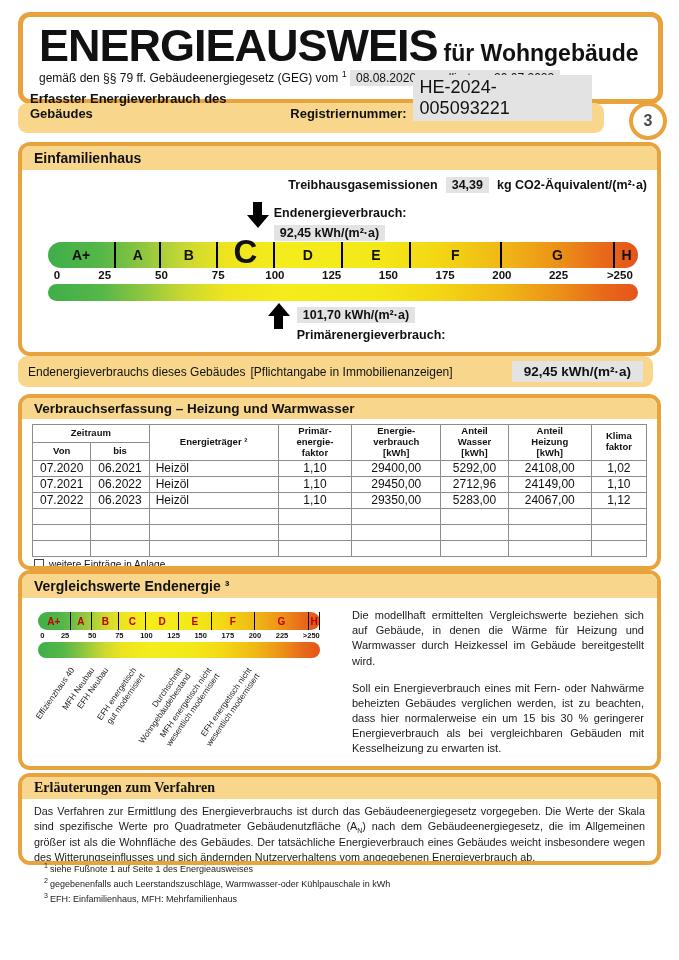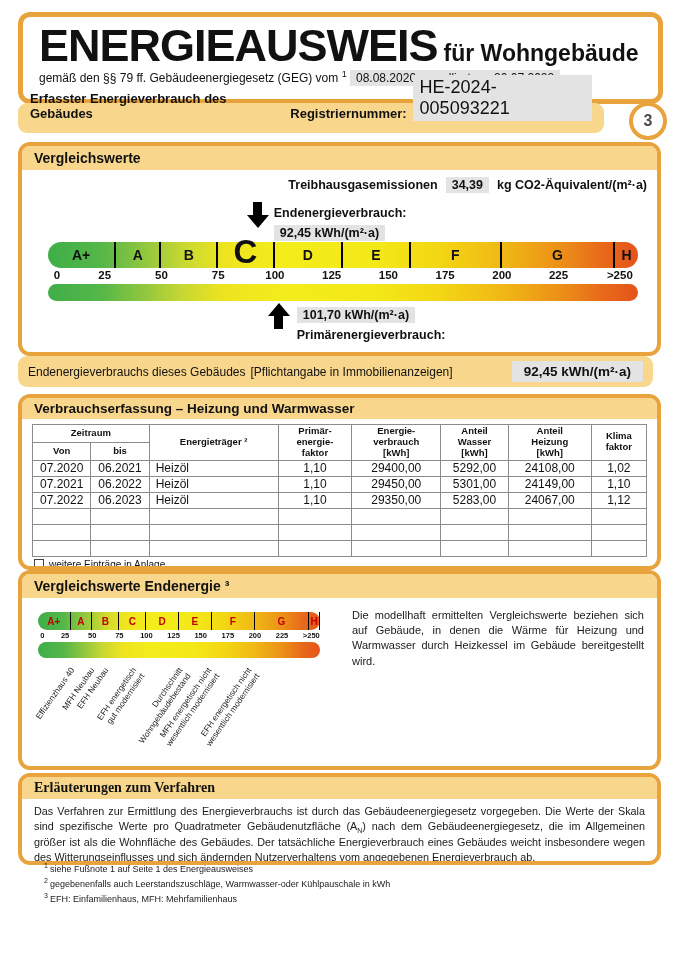--- a/index.html
+++ b/index.html
@@ -112,21 +112,21 @@
 </div>
 
 <div id="regbar">
   <span class="t1">Erfasster Energieverbrauch des Gebäudes</span>
   <span class="t2">Registriernummer:</span>
   <span class="t3">HE-2024-005093221</span>
 </div>
 <div id="pagenum">3</div>
 
 <div class="sect" id="cons">
-  <div class="band">Vergleichswerte</div>
+  <div class="band">Einfamilienhaus</div>
   <div class="content">
     <div class="ghg-line">
       <span class="lbl">Treibhausgasemissionen</span><span class="hl">34,39</span><span class="unit">kg CO2-Äquivalent/(m²·a)</span>
     </div>
     <div class="scale-zone">
       <div class="arr" id="arr-down" style="top: 32px; left: 35.5577%;">
         <div class="stem"></div>
           <div class="head-d"></div>
       </div>
       <div class="ann" id="end-lbl" style="top: 36px; left: calc(35.5577% + 16px);">Endenergieverbrauch:</div>
@@ -237,21 +237,21 @@
           <td>5292,00</td>
           <td>24108,00</td>
           <td>1,02</td>
         </tr>
         <tr>
           <td>07.2021</td>
           <td>06.2022</td>
           <td class="l">Heizöl</td>
           <td>1,10</td>
           <td>29450,00</td>
-          <td>5301,00</td>
+          <td>2712,96</td>
           <td>24149,00</td>
           <td>1,10</td>
         </tr>
         <tr>
           <td>07.2022</td>
           <td>06.2023</td>
           <td class="l">Heizöl</td>
           <td>1,10</td>
           <td>29350,00</td>
           <td>5283,00</td>
@@ -352,20 +352,21 @@
 gut modernisiert</div>
         <div class="rlabel" style="left: 138.831px;">Durchschnitt
 Wohngebäudebestand</div>
         <div class="rlabel" style="left: 168.115px;">MFH energetisch nicht
 wesentlich modernisiert</div>
         <div class="rlabel" style="left: 208.246px;">EFH energetisch nicht
 wesentlich modernisiert</div>
       </div>
     <div class="cmp-text">
       <p>Die modellhaft ermittelten Vergleichswerte beziehen sich auf Gebäude, in denen die Wärme für Heizung und Warmwasser durch Heizkessel im Gebäude bereitgestellt wird.</p>
+      <p>Soll ein Energieverbrauch eines mit Fern- oder Nahwärme beheizten Gebäudes verglichen werden, ist zu beachten, dass hier normalerweise ein um 15 bis 30 % geringerer Energieverbrauch als bei vergleichbaren Gebäuden mit Kesselheizung zu erwarten ist.</p>
     </div>
   </div>
 </div>
 
 <div class="sect" id="expl">
   <div class="band">Erläuterungen zum Verfahren</div>
   <div class="ptext">
     <span>Das Verfahren zur Ermittlung des Energieverbrauchs ist durch das Gebäudeenergiegesetz vorgegeben. Die Werte der Skala sind spezifische Werte pro Quadratmeter Gebäudenutzfläche (A</span><sub>N</sub><span>) nach dem Gebäudeenergiegesetz, die im Allgemeinen größer ist als die Wohnfläche des Gebäudes. Der tatsächliche Energieverbrauch eines Gebäudes weicht insbesondere wegen des Witterungseinflusses und sich ändernden Nutzerverhaltens vom angegebenen Energieverbrauch ab.</span>
   </div>
 </div>

